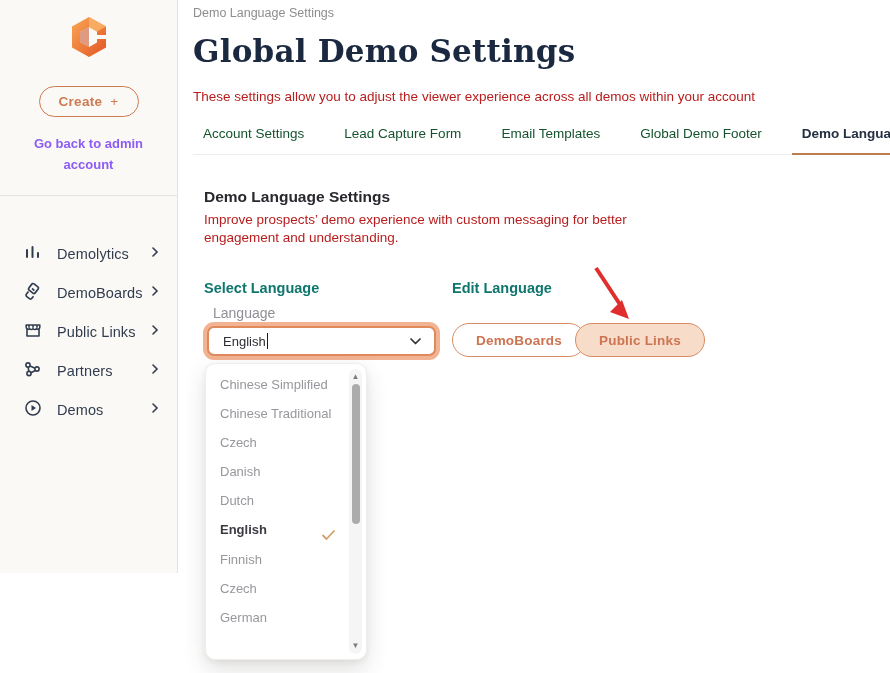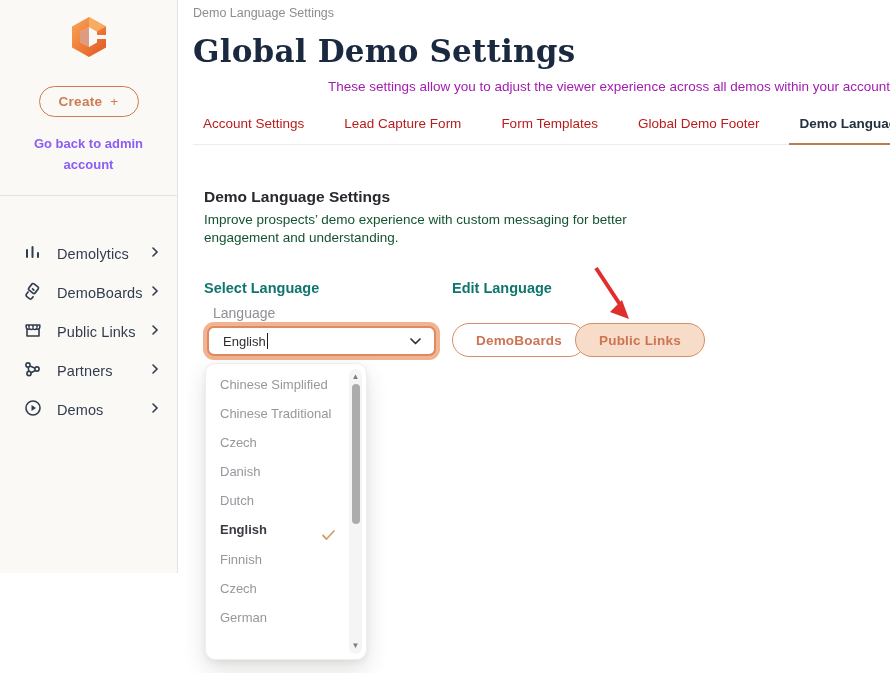--- a/index.html
+++ b/index.html
@@ -25,32 +25,32 @@
   .nav-item .nicon { width:19px; height:19px; margin-right:15px; flex:0 0 auto;
                      display:flex; align-items:center; justify-content:center; }
   .nav-item .nlabel { font-size:14.5px; flex:1; letter-spacing:.1px; }
   .nav-item .chev { flex:0 0 auto; }
 
   
   .main { margin-left:178px; padding:6px 0 0 15px; }
   .breadcrumb { font-size:12.5px; color:#8d8d8d; }
   .page-title { margin-top:13px; font-family:"DejaVu Serif","Liberation Serif",serif;
                 font-weight:700; font-size:31px; color:#1b2940; letter-spacing:.2px; }
-  .subtitle { margin-top:10px; font-size:13.5px; color:#a21caf;text-align:right; }
+  .subtitle { margin-top:20px; font-size:13.5px; color:#b91c1c; }
   .tabs { display:flex; gap:20px; margin-top:22px; border-bottom:1px solid #ececec;
           padding-left:0; }
-  .tab { padding:0 10px 12px; font-size:13.5px; color:#b91c1c; cursor:pointer;
+  .tab { padding:0 10px 12px; font-size:13.5px; color:#14532d; cursor:pointer;
          white-space:nowrap; }
   .tab.active { color:#242f40; font-weight:700; border-bottom:2px solid #bc7d4e;
                 margin-bottom:-1px; }
 
   
   .abs { position:absolute; }
   .section-heading { left:204px; top:188px; font-size:15.5px; font-weight:700; color:#28282f; }
-  .section-desc { left:204px; top:211px; width:494px; font-size:13.5px; color:#14532d;
+  .section-desc { left:204px; top:211px; width:494px; font-size:13.5px; color:#b91c1c;
                   line-height:17.5px; }
   .col-heading { font-size:14.5px; font-weight:700; color:#0f766e; }
   .select-heading { left:204px; top:280px; }
   .edit-heading { left:452px; top:280px; }
   .field-label { left:213px; top:305px; font-size:14px; color:#8f8f97; }
 
   .select-field { left:207px; top:326px; width:229px; height:30px; background:#fff;
                   border:2px solid #df8a5e; border-radius:7px;
                   box-shadow:0 0 0 4px #f1b392; display:flex; align-items:center;
                   padding:0 12px 0 14px; cursor:pointer; }
@@ -206,21 +206,21 @@
 </div>
 
 <div class="main">
   <div class="breadcrumb">Demo Language Settings</div>
   <h1 class="page-title">Global Demo Settings</h1>
   <div class="subtitle">These settings allow you to adjust the viewer experience across all demos within your account</div>
 
   <div class="tabs">
     <div class="tab">Account Settings</div>
     <div class="tab">Lead Capture Form</div>
-    <div class="tab">Form Templates</div>
+    <div class="tab">Email Templates</div>
     <div class="tab">Global Demo Footer</div>
     <div class="tab active">Demo Language Settings</div>
   </div>
 </div>
 
 <div class="abs section-heading">Demo Language Settings</div>
 <div class="abs section-desc">Improve prospects’ demo experience with custom messaging for better engagement and understanding.</div>
 
 <div class="abs col-heading select-heading">Select Language</div>
 <div class="abs col-heading edit-heading">Edit Language</div>

